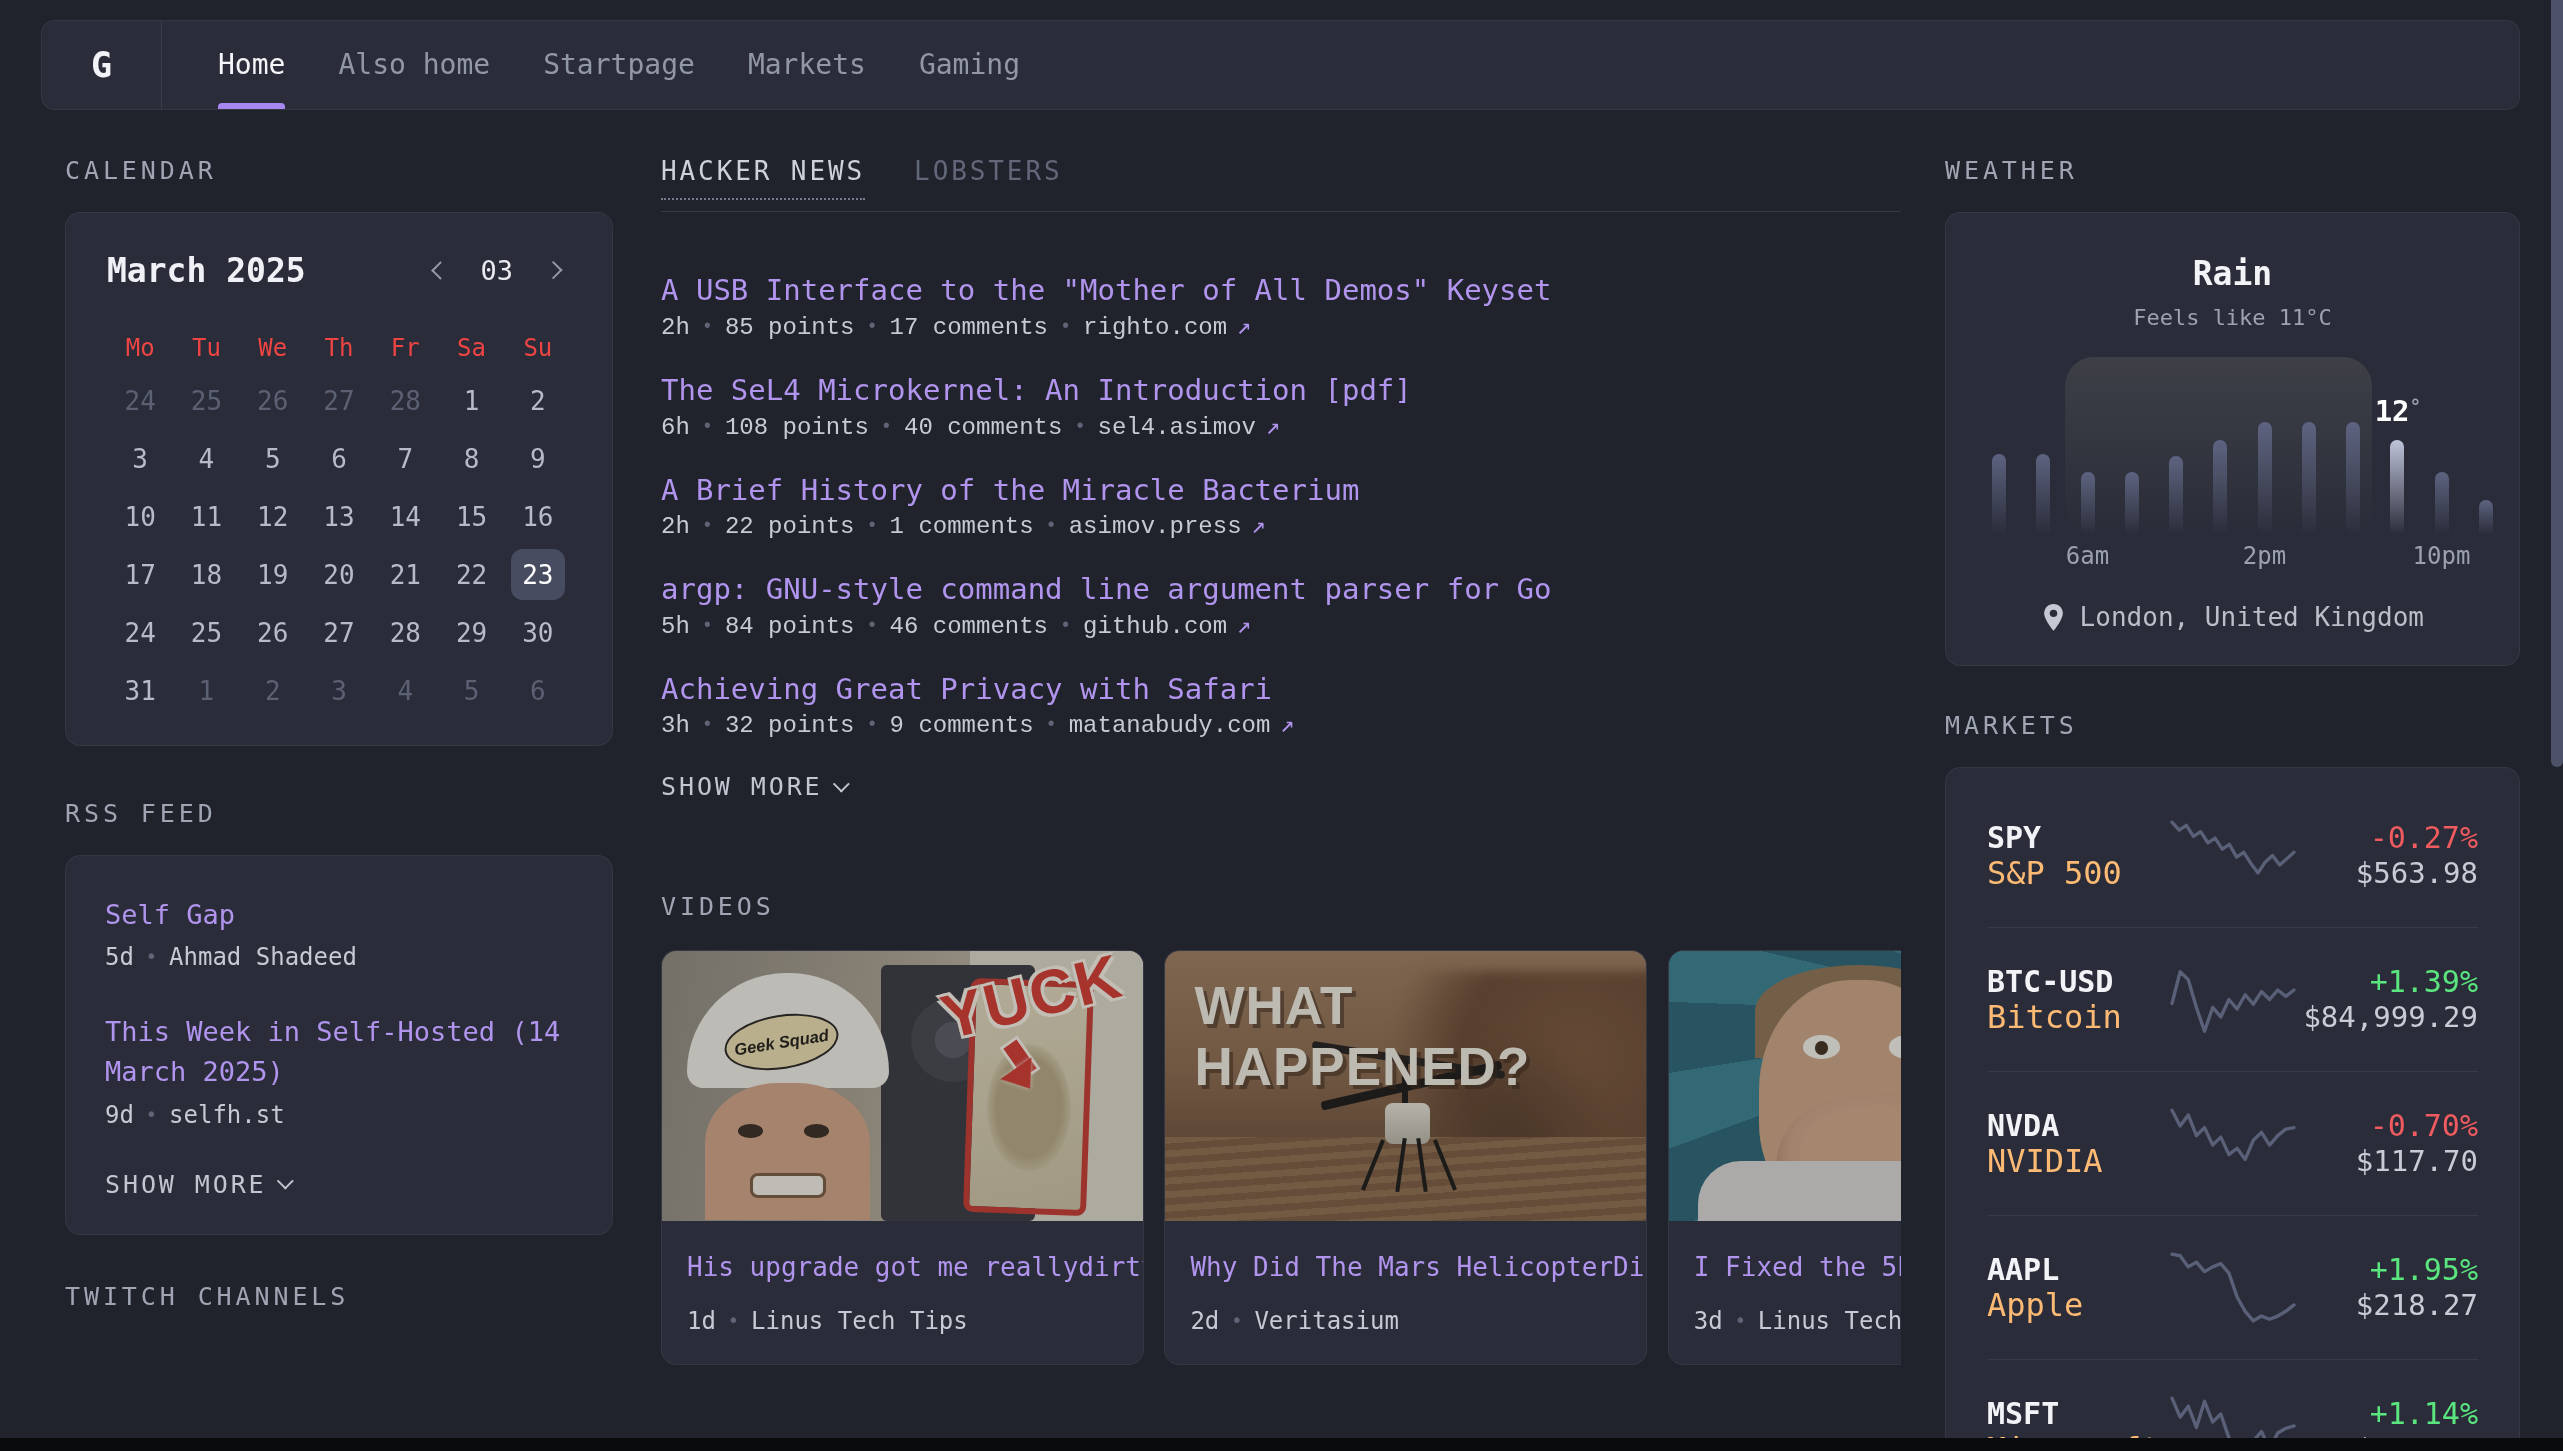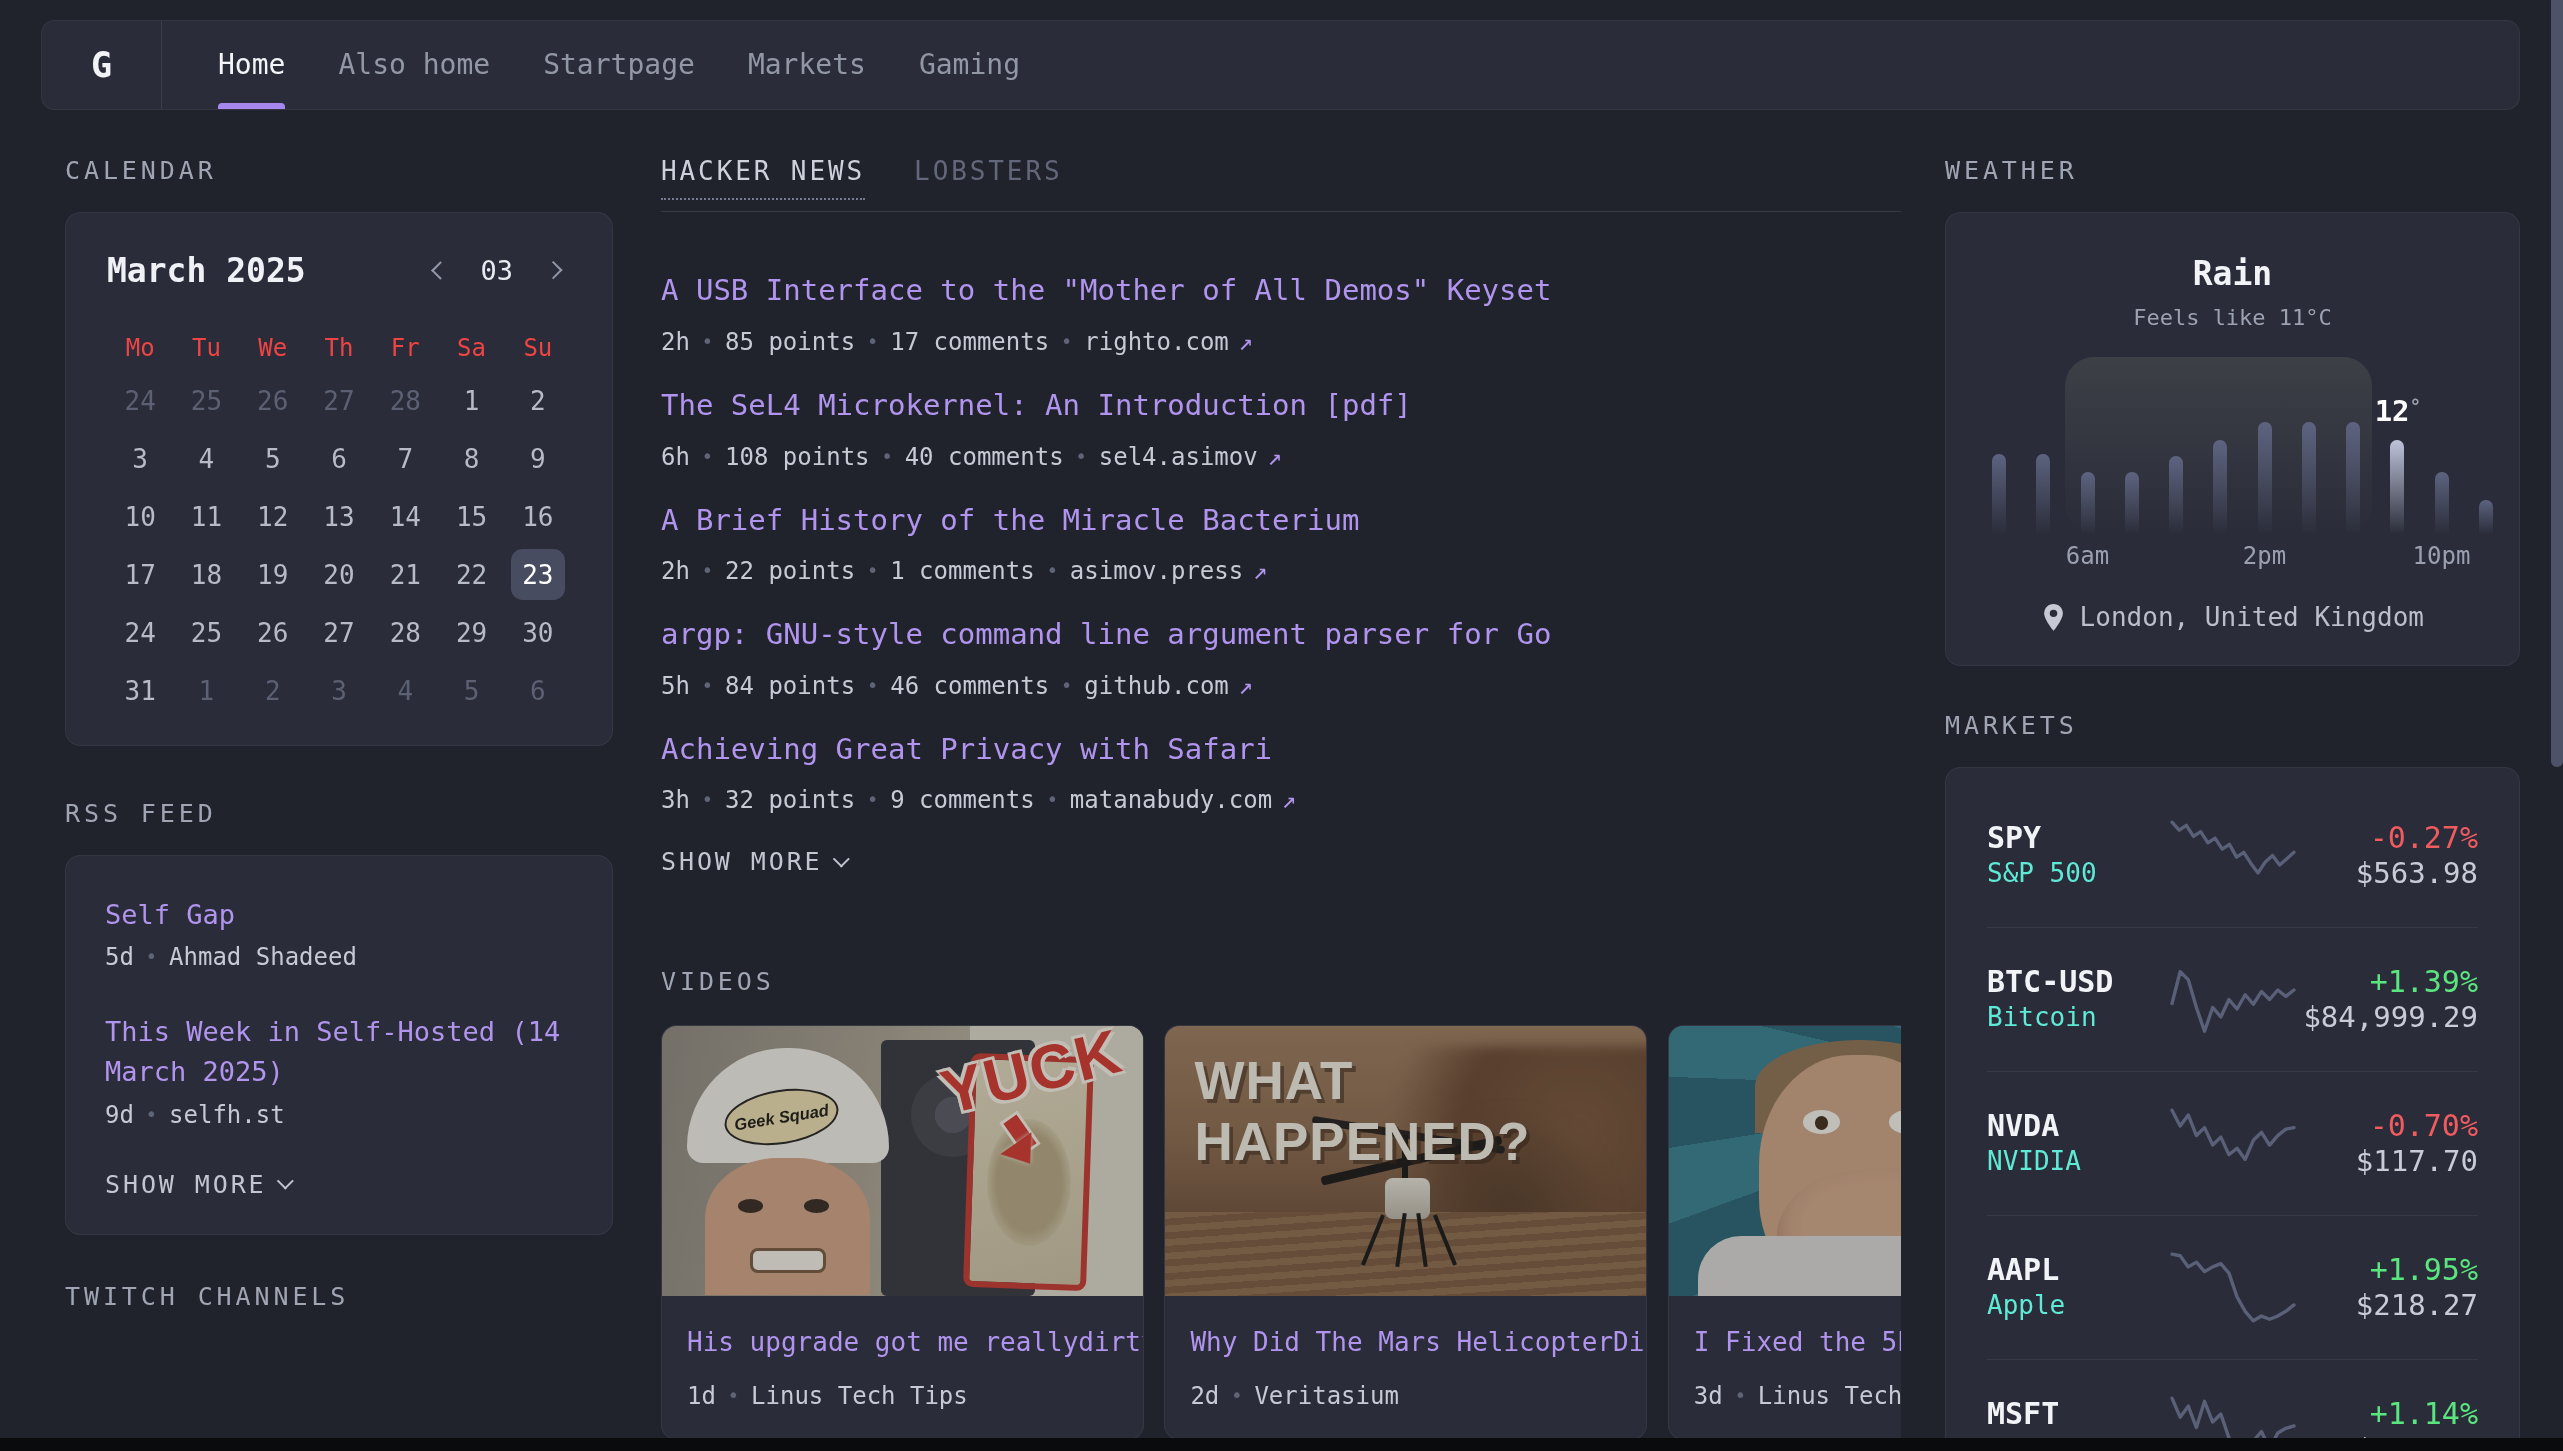--- a/index.html
+++ b/index.html
@@ -71,21 +71,21 @@
   .twitch-label { display:block; margin-top:47px; }
 
   
   .tabs { display:flex; align-items:flex-start; gap:49px; }
   .tab { font-size:26px; letter-spacing:2.9px; color:#62677a; cursor:pointer; padding-bottom:11.7px; }
   .tab.active { color:#ced1db; border-bottom:2.9px dotted #767b90; }
   .center-divider { border:none; border-top:1.9px solid #363a47; margin-top:11.7px; }
   .news-list { margin-top:58px; }
   .news-item { margin-bottom:29px; }
   .news-item .link-title { font-size:29px; line-height:1.4; }
-  .news-item .meta { margin-top:17px; }
+  .news-item .meta { margin-top:1px;font-family:Liberation Mono, monospace; }
   .news-show-more { margin-top:33px; }
 
   
   .videos-label { display:block; margin-top:91px; }
   .videos-row { margin-top:29px; display:flex; gap:20.4px; width:1240px; overflow:hidden; }
   .video-card { flex:0 0 483px; background:#2a2d39; border:1px solid rgba(255,255,255,0.055);
     border-radius:15.6px; overflow:hidden; cursor:pointer; }
   .vid-caption { padding:27px 25px 29px; }
   .vid-title-line { color:#b194ee; font-size:26px; line-height:1.5; white-space:nowrap; overflow:hidden; }
   .vid-meta { margin-top:19.5px; }
@@ -176,21 +176,21 @@
   .w-location { position:absolute; bottom:33px; width:100%; display:flex; align-items:center;
     justify-content:center; gap:13.6px; font-size:26px; color:#bbbfca; }
 
   
   .markets-label { display:block; margin-top:45px; }
   .markets-card { margin-top:27px; padding:15.6px 41px; }
   .market-row { display:flex; align-items:center; padding:26px 0; cursor:pointer; }
   .market-row + .market-row { border-top:1px solid #363a48; }
   .m-left { width:195px; }
   .m-ticker { font-size:30px; font-weight:700; color:#f2f3f7; line-height:37px; }
-  .m-name { font-size:26px; color:#5eead4; line-height:35px; }
+  .m-name { font-size:32px; color:#fdba74; line-height:35px; }
   .m-spark { flex:1; display:flex; justify-content:center; }
   .m-right { width:195px; text-align:right; }
   .m-change { font-size:30px; line-height:37px; }
   .m-change.up { color:#5be57f; }
   .m-change.down { color:#f05b5f; }
   .m-price { font-size:29px; color:#c9ccd6; line-height:35px; }
 
   
   .scrollbar-thumb { position:absolute; right:0; top:0; width:11.7px; height:767px;
     background:#4d5268; border-radius:0 0 6.8px 6.8px; }

